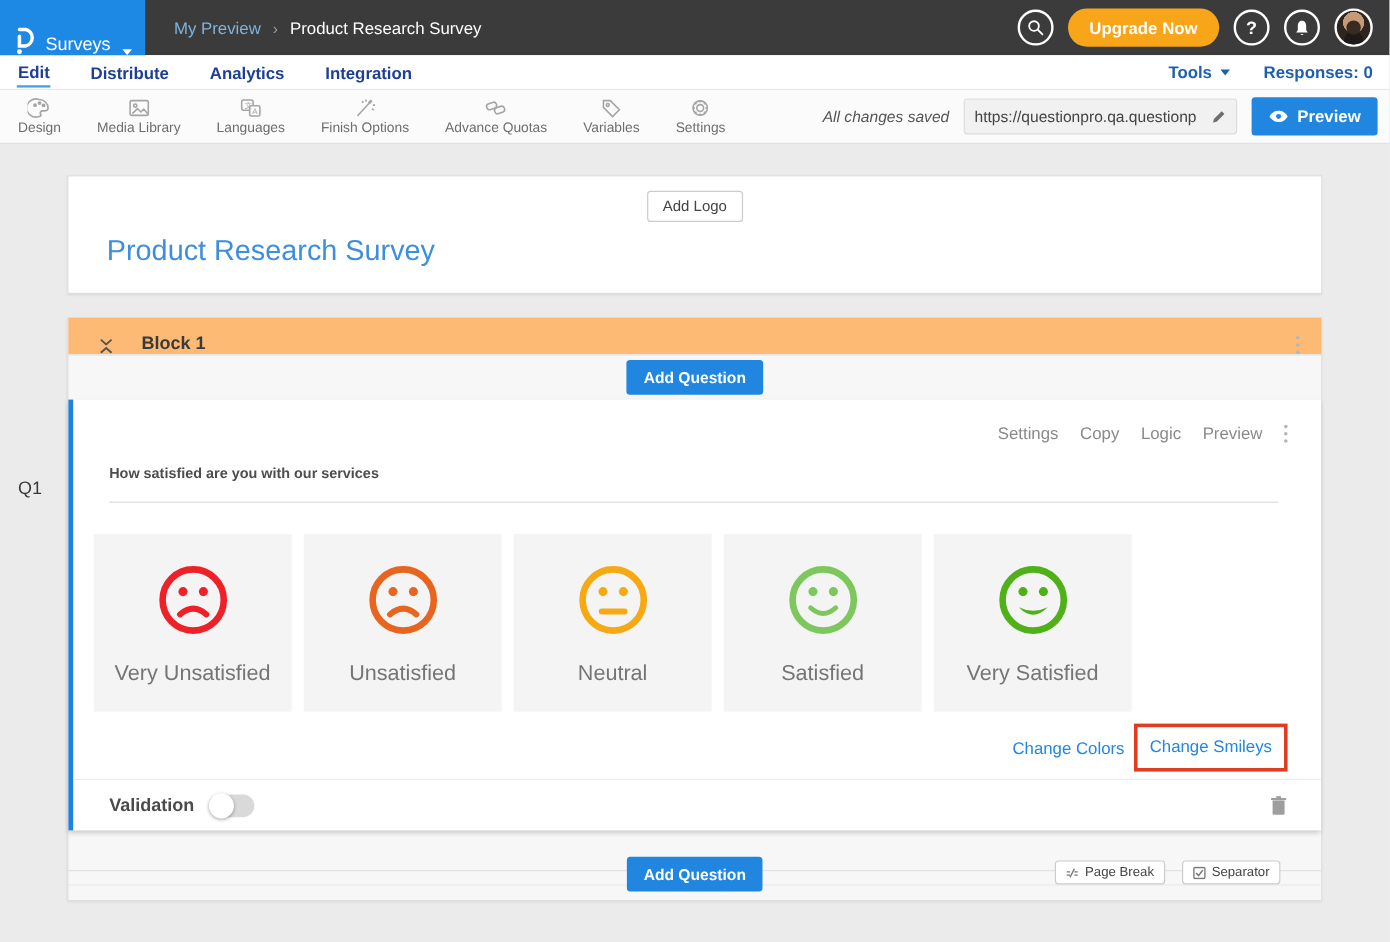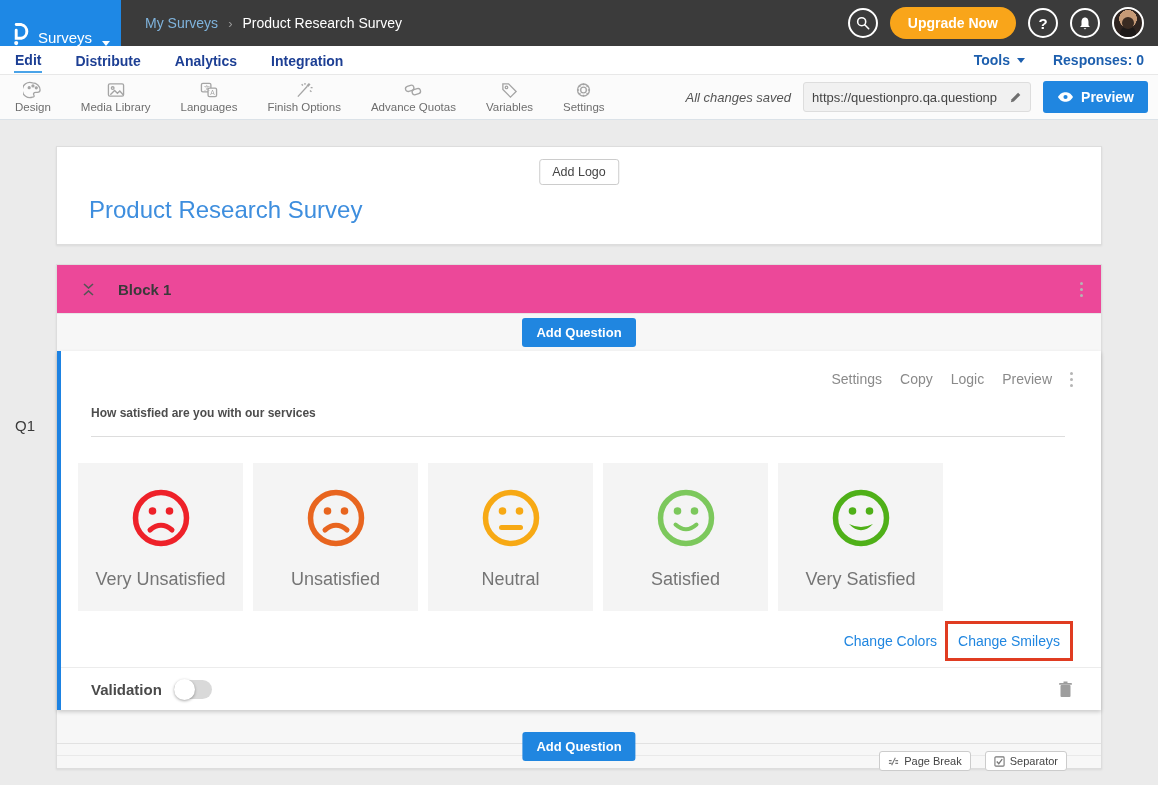--- a/index.html
+++ b/index.html
@@ -61,22 +61,22 @@
   .content { padding:26px 56px 0; }
   .card { background:#fff; border:1px solid #ddd; box-shadow:0 1px 2px rgba(0,0,0,.08); }
 
   .title-card { height:99px; position:relative; margin-bottom:19px; }
   .add-logo-btn { position:absolute; left:50%; transform:translateX(-50%); top:12px; background:#fff;
     border:1px solid #ccc; border-radius:3px; padding:5px 12px; font-size:12.5px; color:#444;
     cursor:pointer; font-family:inherit; }
   .survey-title { position:absolute; left:32px; bottom:20px; color:#3e8ede; font-size:24px; cursor:text; }
 
   .block-card { background:#f7f7f7; }
-  .block-header { height:49px; background:#ec4899; border-bottom:1px solid #e6e6e6; display:flex;
-    align-items:center; padding:0 18px 0 26px; }
+  .block-header { height:31px; background:#fdba74; border-bottom:1px solid #e6e6e6; display:flex;
+    align-items:flex-end; padding:0 18px 0 26px; }
   .collapse-icon { display:flex; flex-direction:column; gap:1px; cursor:pointer; margin-right:24px; }
   .block-title { font-size:15px; color:#3a3a3a; font-weight:bold; }
   .dots-v { margin-left:auto; color:#b5b5b5; font-size:15px; letter-spacing:0; cursor:pointer;
     line-height:5px; display:flex; flex-direction:column; gap:3px; align-items:center; }
   .dots-v i { width:3px; height:3px; border-radius:50%; background:#b5b5b5; }
   .addq-row { height:37px; display:flex; align-items:center; justify-content:center; }
   .addq-btn { background:#2086e0; color:#fff; border:none; border-radius:3px; padding:7px 14px;
     font-size:13px; font-weight:bold; cursor:pointer; font-family:inherit; }
 
   
@@ -103,38 +103,38 @@
   .toggle { width:38px; height:19px; background:#d9d9d9; border-radius:10px; position:relative; cursor:pointer; }
   .toggle .knob { position:absolute; left:0; top:-1px; width:21px; height:21px; border-radius:50%;
     background:#fff; box-shadow:0 1px 3px rgba(0,0,0,.35); }
   .trash-btn { margin-left:auto; cursor:pointer; display:flex; }
 
   
   .block-footer { position:relative; height:58px; }
   .footer-line { position:absolute; left:0; right:0; top:33px; border-top:1px solid #e2e2e2; }
   .footer-line2 { position:absolute; left:0; right:0; bottom:12px; border-top:1px solid #e9e9e9; }
   .footer-addq { position:absolute; left:50%; transform:translateX(-50%); top:22px; }
-  .footer-btns { position:absolute; right:34px; top:25px; display:flex; gap:14px;margin-top:16px; }
+  .footer-btns { position:absolute; right:34px; top:25px; display:flex; gap:14px; }
   .mini-btn { background:#fff; border:1px solid #ccc; border-radius:3px; padding:3px 8px; font-size:11px;
     color:#444; display:flex; align-items:center; gap:5px; cursor:pointer; font-family:inherit; }
 </style>
 </head>
 <body>
 
 <div class="topbar">
   <div class="logo-block">
     <svg width="19" height="24" viewBox="0 0 22 28">
       <path d="M6 3 H12 A8.2 8.2 0 0 1 12 19 H6 V9.5" stroke="#fff" stroke-width="3.4" fill="none" stroke-linecap="round"></path>
       <circle cx="6" cy="24.6" r="2.4" fill="#fff"></circle>
     </svg>
     <span class="logo-label">Surveys</span>
     <span class="caret"></span>
   </div>
   <div class="breadcrumb">
-    <span class="crumb-parent">My Surveys</span>
+    <span class="crumb-parent">My Preview</span>
     <span class="crumb-sep">›</span>
     <span class="crumb-current">Product Research Survey</span>
   </div>
   <div class="topbar-right">
     <div class="circle-btn">
       <svg width="14" height="14" viewBox="0 0 16 16">
         <circle cx="6.5" cy="6.5" r="4.6" stroke="#fff" stroke-width="1.8" fill="none"></circle>
         <line x1="10" y1="10" x2="14.5" y2="14.5" stroke="#fff" stroke-width="1.8" stroke-linecap="round"></line>
       </svg>
     </div>

